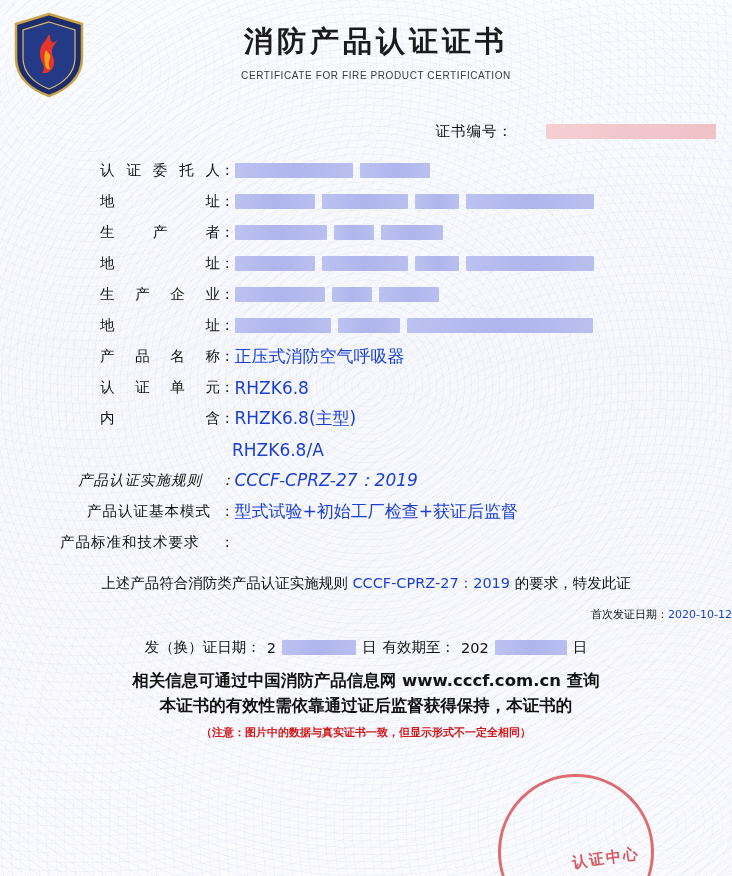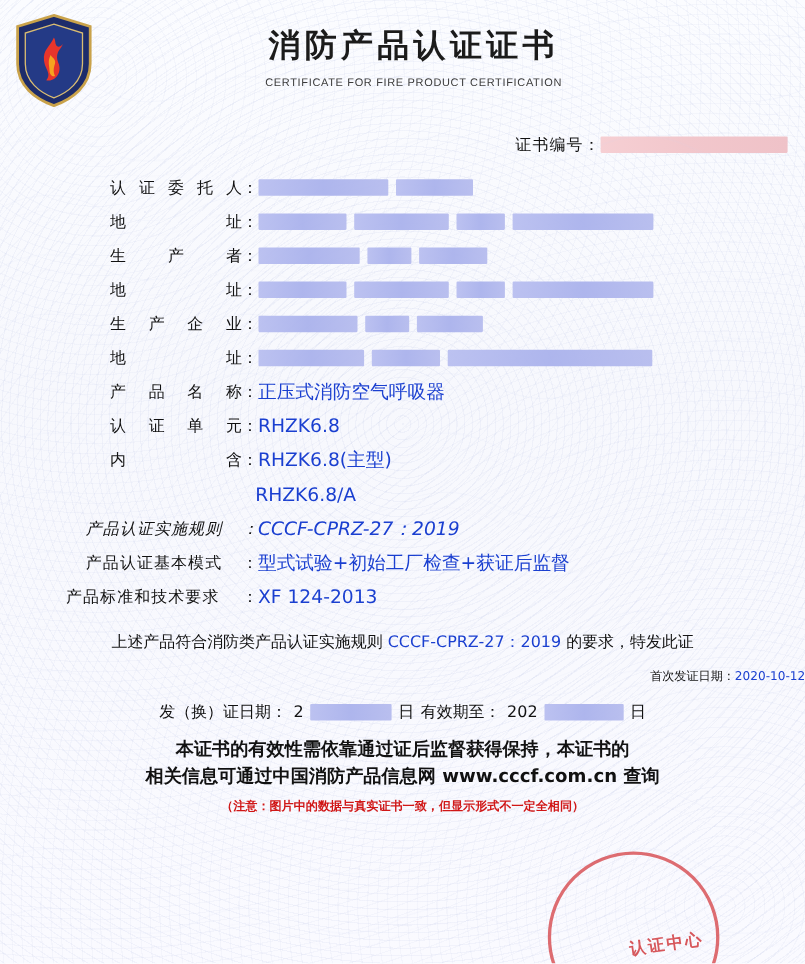--- a/index.html
+++ b/index.html
@@ -72,20 +72,21 @@
 
   
   .certno-row {
     display: flex;
     justify-content: flex-end;
     align-items: center;
     padding-right: 16px;
     margin-top: 26px;
     font-size: 14.5px;
     color: #111;
+    gap: 33px;
   }
   .certno-label {
     font-family: "DejaVu Sans", "Liberation Sans", sans-serif;
     letter-spacing: 1px;
   }
   .redact {
     display: inline-block;
     height: 15px;
     border-radius: 1px;
   }
@@ -388,29 +389,28 @@
       <span class="value">RHZK6.8/A</span>
     </div>
 
     <div class="row" style="margin-left:-22px;font-style:italic;">
       <span class="label" style="width:142px;flex:0 0 142px;letter-spacing:1px;">产品认证实施规则</span>
       <span class="colon">：</span>
       <span class="value">CCCF-CPRZ-27：2019</span>
     </div>
 
     <div class="row" style="margin-left:-22px;">
-      <span class="label" style="width:142px;flex:0 0 142px;letter-spacing:1px;">产品认证基本模式</span>
+      <span class="label" style="width:142px;flex:0 0 142px;letter-spacing:1px;text-align:center;">产品认证基本模式</span>
       <span class="colon">：</span>
       <span class="value">型式试验+初始工厂检查+获证后监督</span>
     </div>
 
     <div class="row" style="margin-left:-40px;">
       <span class="label" style="width:160px;flex:0 0 160px;letter-spacing:1px;">产品标准和技术要求</span>
       <span class="colon">：</span>
-      <span class="value">XF 124-2013</span>
     </div>
   </div>
 
   <div class="statement">
     <span>上述产品符合消防类产品认证实施规则 </span><span class="blue">CCCF-CPRZ-27：2019</span><span> 的要求，特发此证</span>
   </div>
 
   <div class="issue-first">
     <span>首次发证日期：</span><span class="blue">2020-10-12</span>
   </div>
@@ -420,24 +420,24 @@
     <span>2</span>
     <span class="redact blue" style="width:74px;"></span>
     <span>日</span>
     <span>有效期至：</span>
     <span>202</span>
     <span class="redact blue" style="width:72px;"></span>
     <span>日</span>
   </div>
 
   <div class="notice">
-    <div>本证书的有效性需依靠通过证后监督获得保持，本证书的</div>
     <div>
       <span>相关信息可通过中国消防产品信息网 </span><span class="link">www.cccf.com.cn</span><span> 查询</span>
     </div>
+    <div>本证书的有效性需依靠通过证后监督获得保持，本证书的</div>
   </div>
 
   <div class="footnote">（注意：图片中的数据与真实证书一致，但显示形式不一定全相同）</div>
 
   <div class="seal"></div>
   <div class="seal-text">认证中心</div>
 
 </div>
 
 </body></html>

